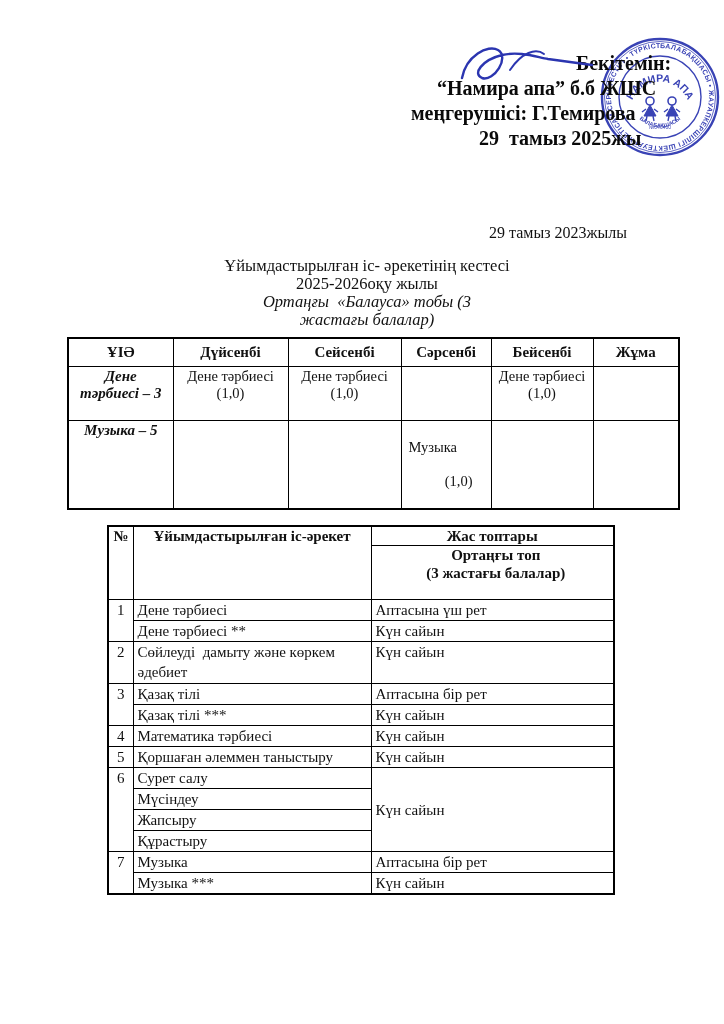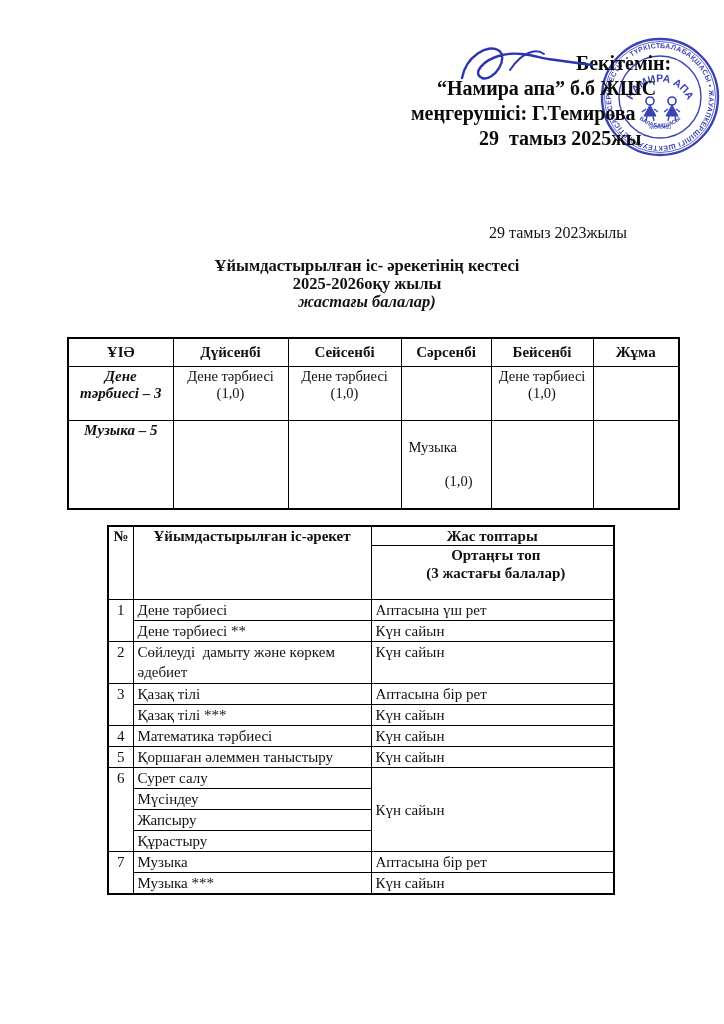--- a/index.html
+++ b/index.html
@@ -27,21 +27,21 @@
   #appr3{left:411px;top:102px;}
   #appr4{left:479px;top:127px;}
 
   #stamp-wrap{left:598px;top:35px;width:124px;height:124px;z-index:1;opacity:.93;}
   #signature-wrap{left:452px;top:40px;width:150px;height:52px;z-index:3;}
 
   
   #date-line{left:489px;top:224px;font-size:16px;}
   #title-block{
     left:160px;top:257px;width:414px;
-    text-align:center;font-weight:bold;font-size:16.5px;line-height:18px;
+    text-align:center;font-weight:normal;font-size:16.5px;line-height:18px;
   }
   .title-italic{font-style:italic;}
 
   
   table{border-collapse:collapse;table-layout:fixed;background:#fff;}
   td,th{border:1px solid #000;overflow:visible;}
 
   #schedule-table{left:67px;top:337px;width:611px;font-size:14.5px;border:2px solid #000;}
   #schedule-table th{
     font-size:15px;font-weight:bold;text-align:center;vertical-align:middle;padding:1px 12px;
@@ -114,20 +114,21 @@
   <div class="approval-line" id="appr1">Бекітемін:</div>
   <div class="approval-line" id="appr2">“Намира апа” б.б ЖШС</div>
   <div class="approval-line" id="appr3">меңгерушісі: Г.Темирова</div>
   <div class="approval-line" id="appr4">29 &nbsp;тамыз 2025жы</div>
 
   <div class="abs" id="date-line">29 тамыз 2023жылы</div>
 
   <div class="abs" id="title-block">
     <div>Ұйымдастырылған іс- әрекетінің кестесі</div>
     <div>2025-2026оқу жылы</div>
+    <div class="title-italic">Ортаңғы &nbsp;«Балауса» тобы (3</div>
     <div class="title-italic">жастағы балалар)</div>
   </div>
 
   <table class="abs" id="schedule-table">
     <colgroup>
       <col style="width:105px">
         <col style="width:115px">
         <col style="width:113px">
       <col style="width:90px">
         <col style="width:102px">

